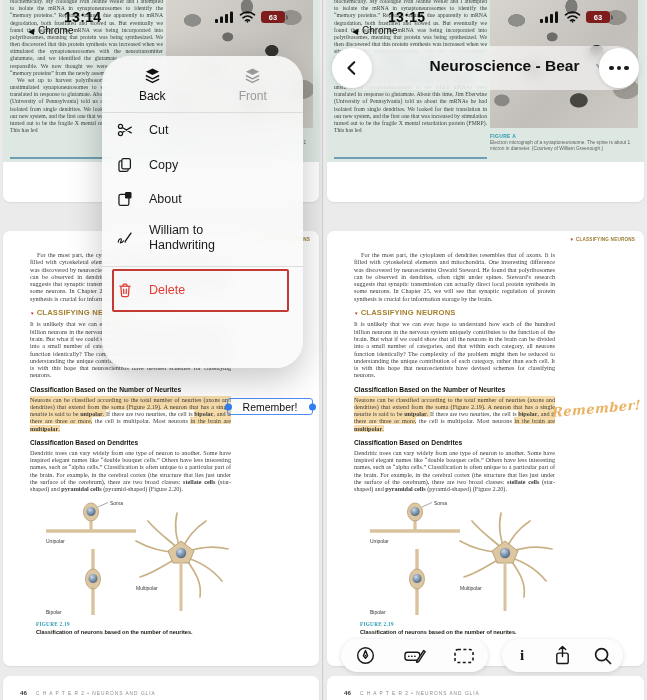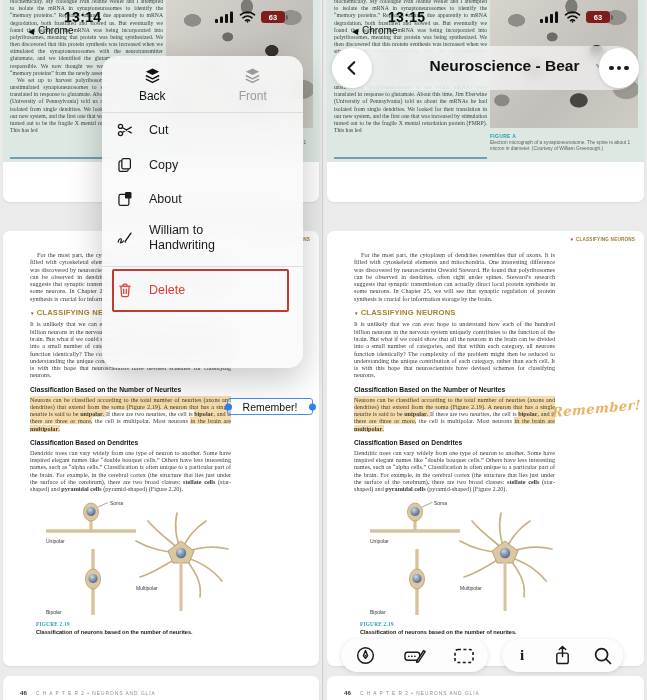--- a/index.html
+++ b/index.html
@@ -74,21 +74,21 @@
       font-size:10.5px;font-weight:500;color:#111;}
   .handle{position:absolute;top:50%;width:7px;height:7px;border-radius:50%;background:#2f7ff0;transform:translateY(-50%);}
   .handle.l{left:-3.5px;} .handle.r{right:-3.5px;}
   .remember-ink{position:absolute;left:228px;top:401px;z-index:20;color:#eab364;
       font-family:"DejaVu Serif",serif;font-style:italic;font-weight:700;font-size:13px;
       letter-spacing:.5px;transform:rotate(-5deg) skewX(-6deg);}
 
   
   .ctxmenu{position:absolute;left:102px;top:56px;width:201px;height:312px;z-index:50;
       background:rgba(249,249,249,.88);-webkit-backdrop-filter:blur(10px);backdrop-filter:blur(10px);
-      border-radius:15px;box-shadow:0 12px 34px rgba(0,0,0,.22);}
+      border-radius:27px;box-shadow:0 12px 34px rgba(0,0,0,.22);}
   .zorder{display:flex;height:56px;}
   .zbtn{flex:1;display:flex;flex-direction:column;align-items:center;justify-content:center;gap:4px;
         font-size:12px;color:#111;}
   .zbtn.disabled{color:#9a9a9a;}
   .mi-divider{height:1px;background:#dcdcdc;margin:0 0;}
   .mrow{display:flex;align-items:center;height:34.5px;padding:0 14px;gap:15px;font-size:12.5px;color:#1b1b1d;}
   .mrow.tall{height:43px;}
   .mrow .ic{width:18px;height:18px;flex:0 0 18px;display:flex;align-items:center;justify-content:center;}
   .mrow.delete{color:#e13b30;}
   .two-line{line-height:15px;}

